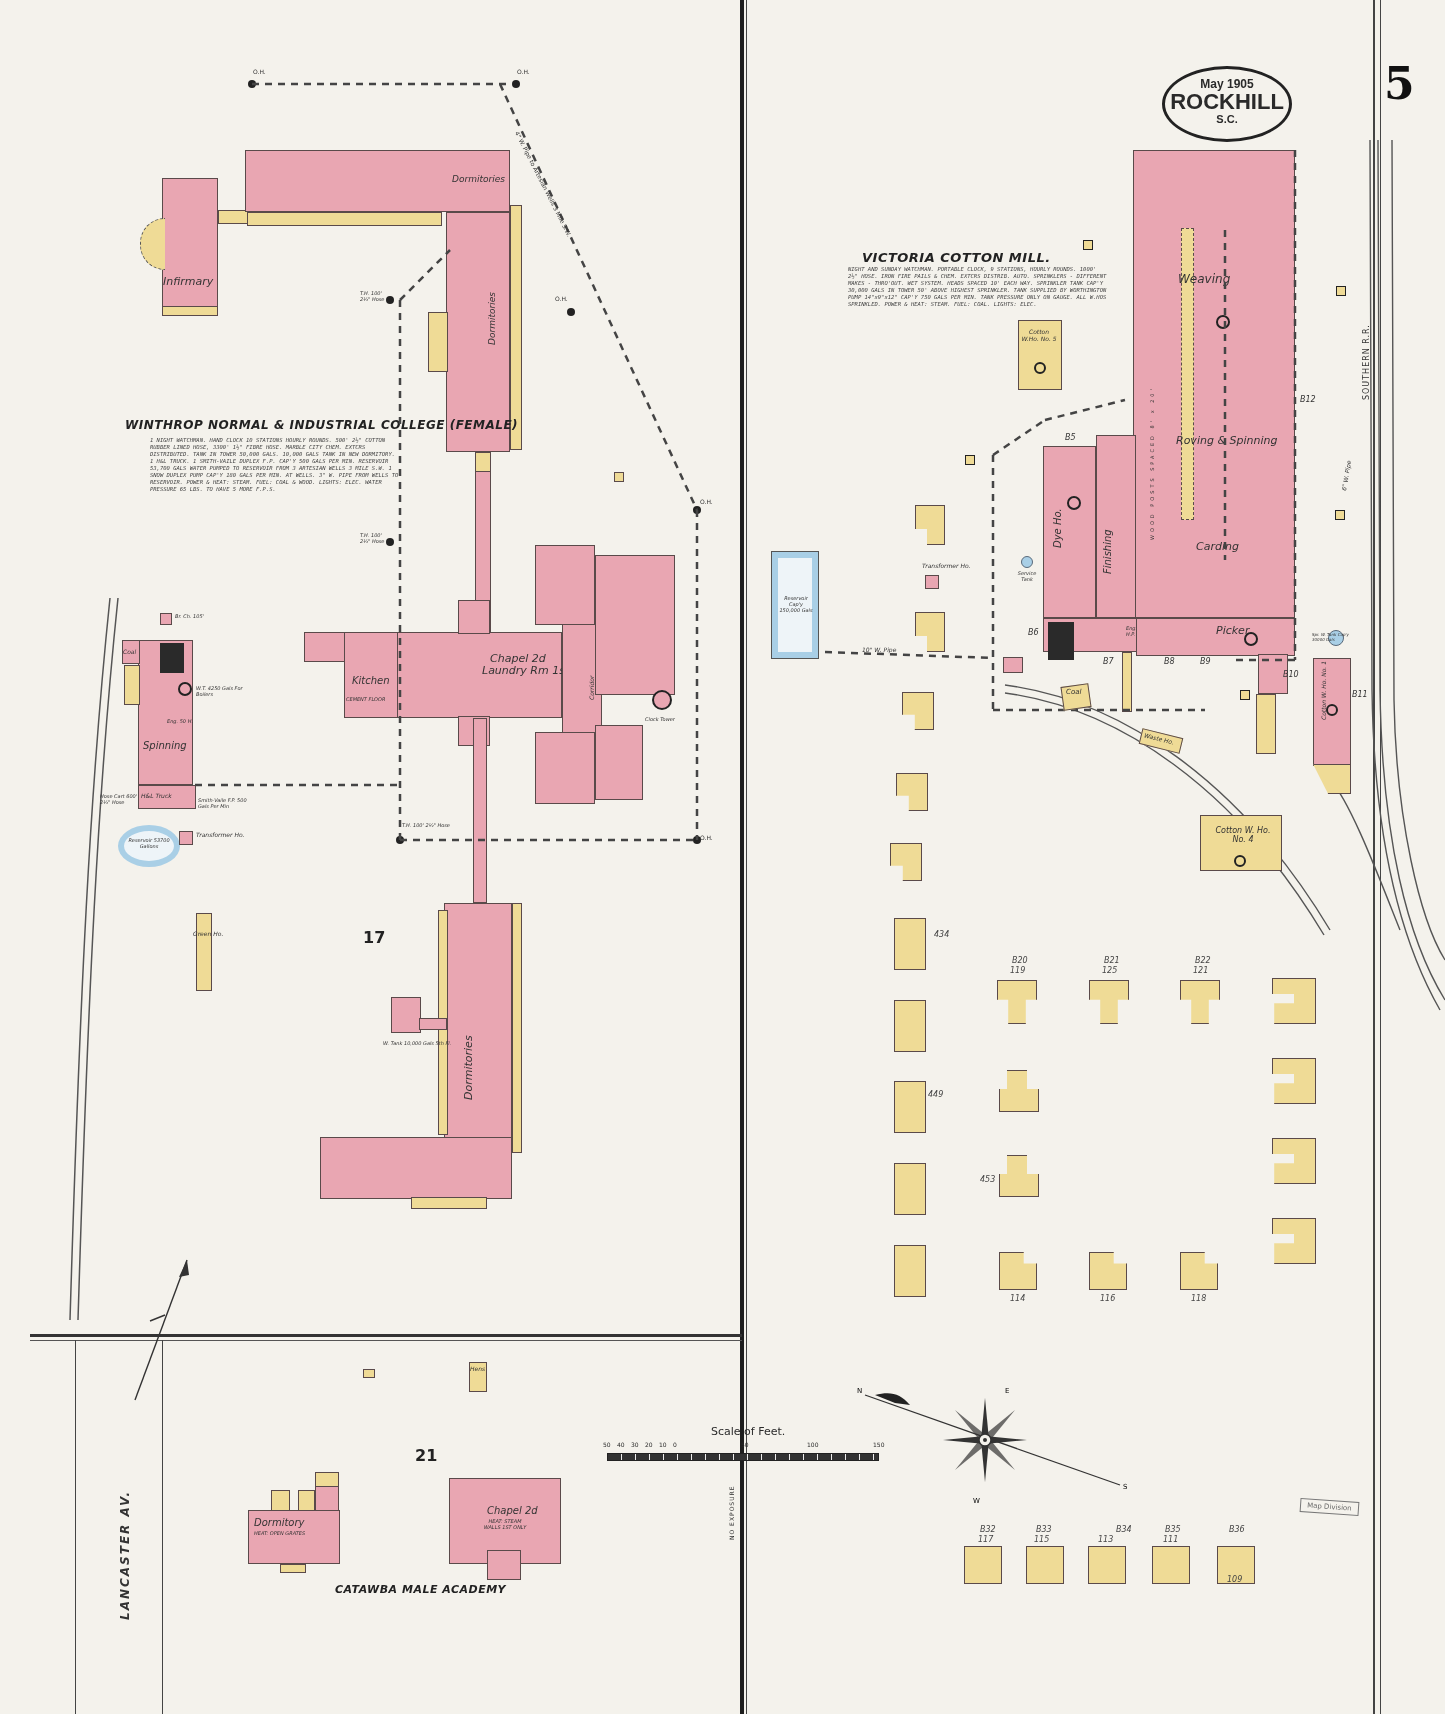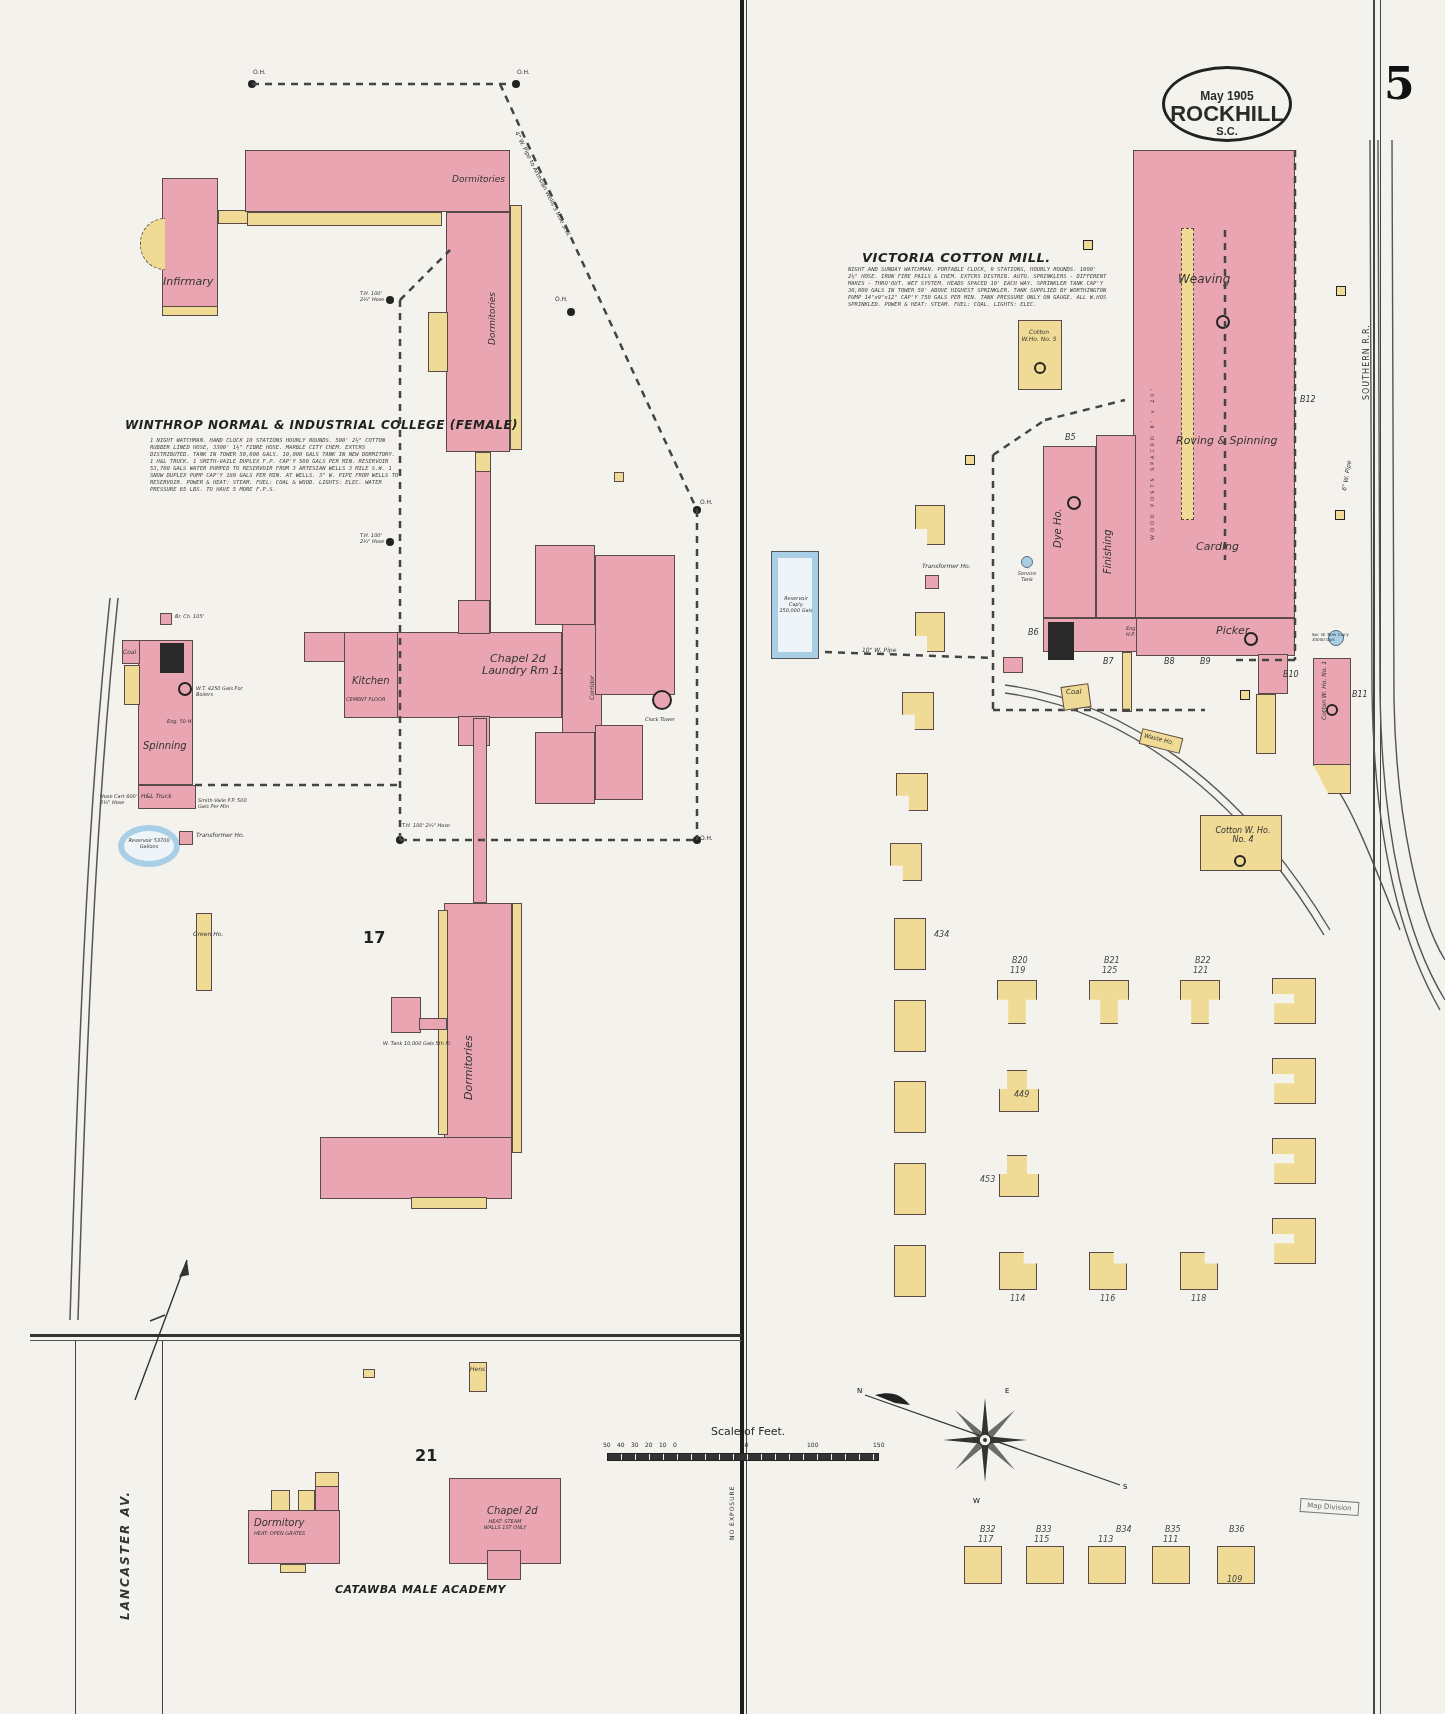--- a/index.html
+++ b/index.html
@@ -47,21 +47,21 @@
     <path d="M370 0 L372 550 C 374 700, 400 800, 440 870" stroke="#555" stroke-width="1.4" fill="none"></path>
     <path d="M378 0 L380 550 C 382 700, 408 800, 445 860" stroke="#555" stroke-width="1.4" fill="none"></path>
     <path d="M392 0 L394 560 C 396 680, 420 780, 445 820" stroke="#555" stroke-width="1.4" fill="none"></path>
     <path d="M5 545 C 120 560, 240 640, 330 790" stroke="#555" stroke-width="1.4" fill="none"></path>
     <path d="M5 553 C 118 568, 236 648, 324 795" stroke="#555" stroke-width="1.4" fill="none"></path>
     <path d="M330 640 C 350 660, 380 740, 400 790" stroke="#555" stroke-width="1.4" fill="none"></path>
   </svg>
   <div class="abs label" style="left:1362px;top:400px;transform:rotate(-90deg);transform-origin:left top;font-size:8px;font-style:normal;letter-spacing:1px;">SOUTHERN R.R.</div>
 
   <div class="abs oval" style="left:1162px;top:66px;width:130px;height:76px;">
-    <div style="font-size:12px;margin-top:20px;font-weight:bold;">May 1905</div>
+    <div style="font-size:12px;margin-top:8px;font-weight:bold;">May 1905</div>
     <div style="font-size:22px;font-weight:bold;line-height:22px;">ROCKHILL</div>
     <div style="font-size:11px;font-weight:bold;">S.C.</div>
   </div>
   <div class="abs pagenum" style="left:1384px;top:58px;">5</div>
 
   <div class="abs pink" style="left:162px;top:178px;width:56px;height:130px;"></div>
   <div class="abs label" style="left:163px;top:275px;">Infirmary</div>
   <div class="abs yellow" style="left:162px;top:306px;width:56px;height:10px;"></div>
   <div class="abs" style="left:140px;top:218px;width:24px;height:50px;border:1.5px dashed #555;border-right:none;border-radius:25px 0 0 25px;background:#efdb96;"></div>
   <div class="abs yellow" style="left:218px;top:210px;width:30px;height:14px;"></div>
@@ -311,21 +311,21 @@
   <div class="hnum" style="left:1010px;top:966px;">119</div>
   <div class="hnum" style="left:1012px;top:956px;">B20</div>
   <div class="house yellow" style="left:1089px;top:980px;width:40px;height:44px;clip-path:polygon(0 0,100% 0,100% 45%,72% 45%,72% 100%,28% 100%,28% 45%,0 45%);"></div>
   <div class="hnum" style="left:1102px;top:966px;">125</div>
   <div class="hnum" style="left:1104px;top:956px;">B21</div>
   <div class="house yellow" style="left:1180px;top:980px;width:40px;height:44px;clip-path:polygon(0 0,100% 0,100% 45%,72% 45%,72% 100%,28% 100%,28% 45%,0 45%);"></div>
   <div class="hnum" style="left:1193px;top:966px;">121</div>
   <div class="hnum" style="left:1195px;top:956px;">B22</div>
 
   <div class="house yellow" style="left:999px;top:1070px;width:40px;height:42px;clip-path:polygon(20% 0,70% 0,70% 45%,100% 45%,100% 100%,0 100%,0 45%,20% 45%);"></div>
-  <div class="hnum" style="left:1014px;top:1090px;text-align:center;">449</div>
+  <div class="hnum" style="left:928px;top:1090px;text-align:center;">449</div>
   <div class="house yellow" style="left:999px;top:1155px;width:40px;height:42px;clip-path:polygon(20% 0,70% 0,70% 45%,100% 45%,100% 100%,0 100%,0 45%,20% 45%);"></div>
   <div class="hnum" style="left:980px;top:1175px;">453</div>
 
   <div class="house yellow" style="left:999px;top:1252px;width:38px;height:38px;clip-path:polygon(0 0,65% 0,65% 30%,100% 30%,100% 100%,0 100%);"></div>
   <div class="hnum" style="left:1010px;top:1294px;">114</div>
   <div class="house yellow" style="left:1089px;top:1252px;width:38px;height:38px;clip-path:polygon(0 0,65% 0,65% 30%,100% 30%,100% 100%,0 100%);"></div>
   <div class="hnum" style="left:1100px;top:1294px;">116</div>
   <div class="house yellow" style="left:1180px;top:1252px;width:38px;height:38px;clip-path:polygon(0 0,65% 0,65% 30%,100% 30%,100% 100%,0 100%);"></div>
   <div class="hnum" style="left:1191px;top:1294px;">118</div>
 

